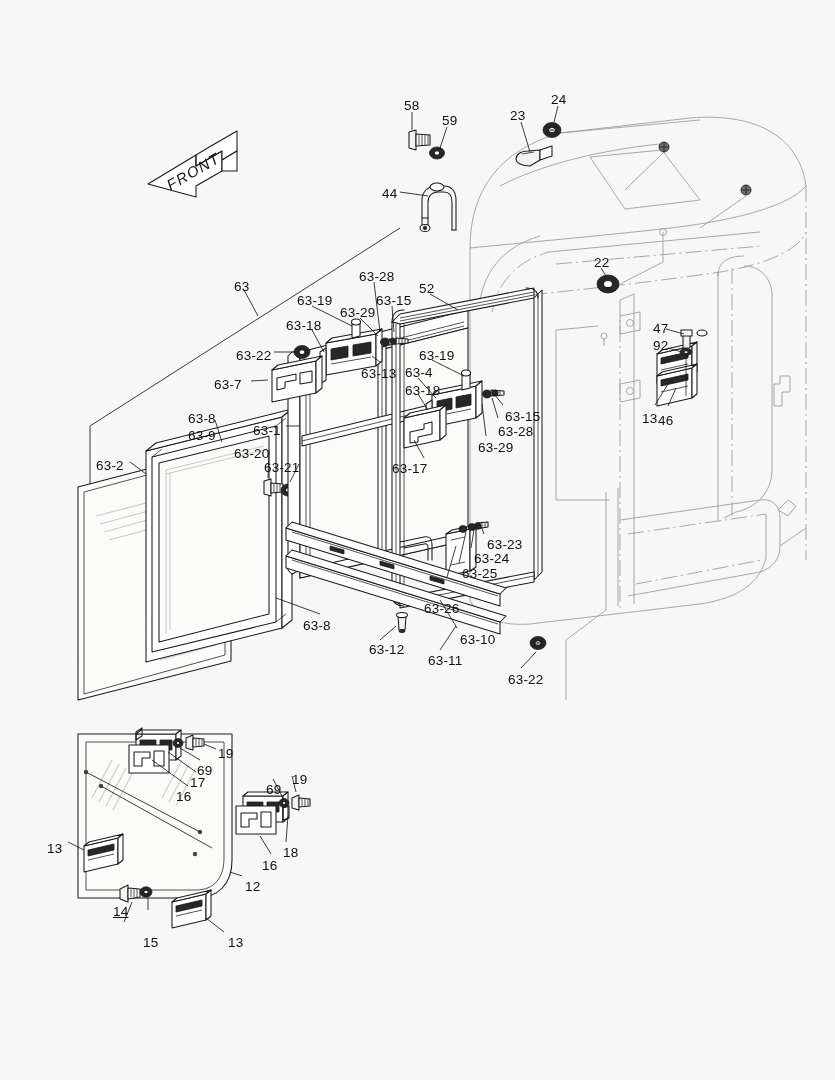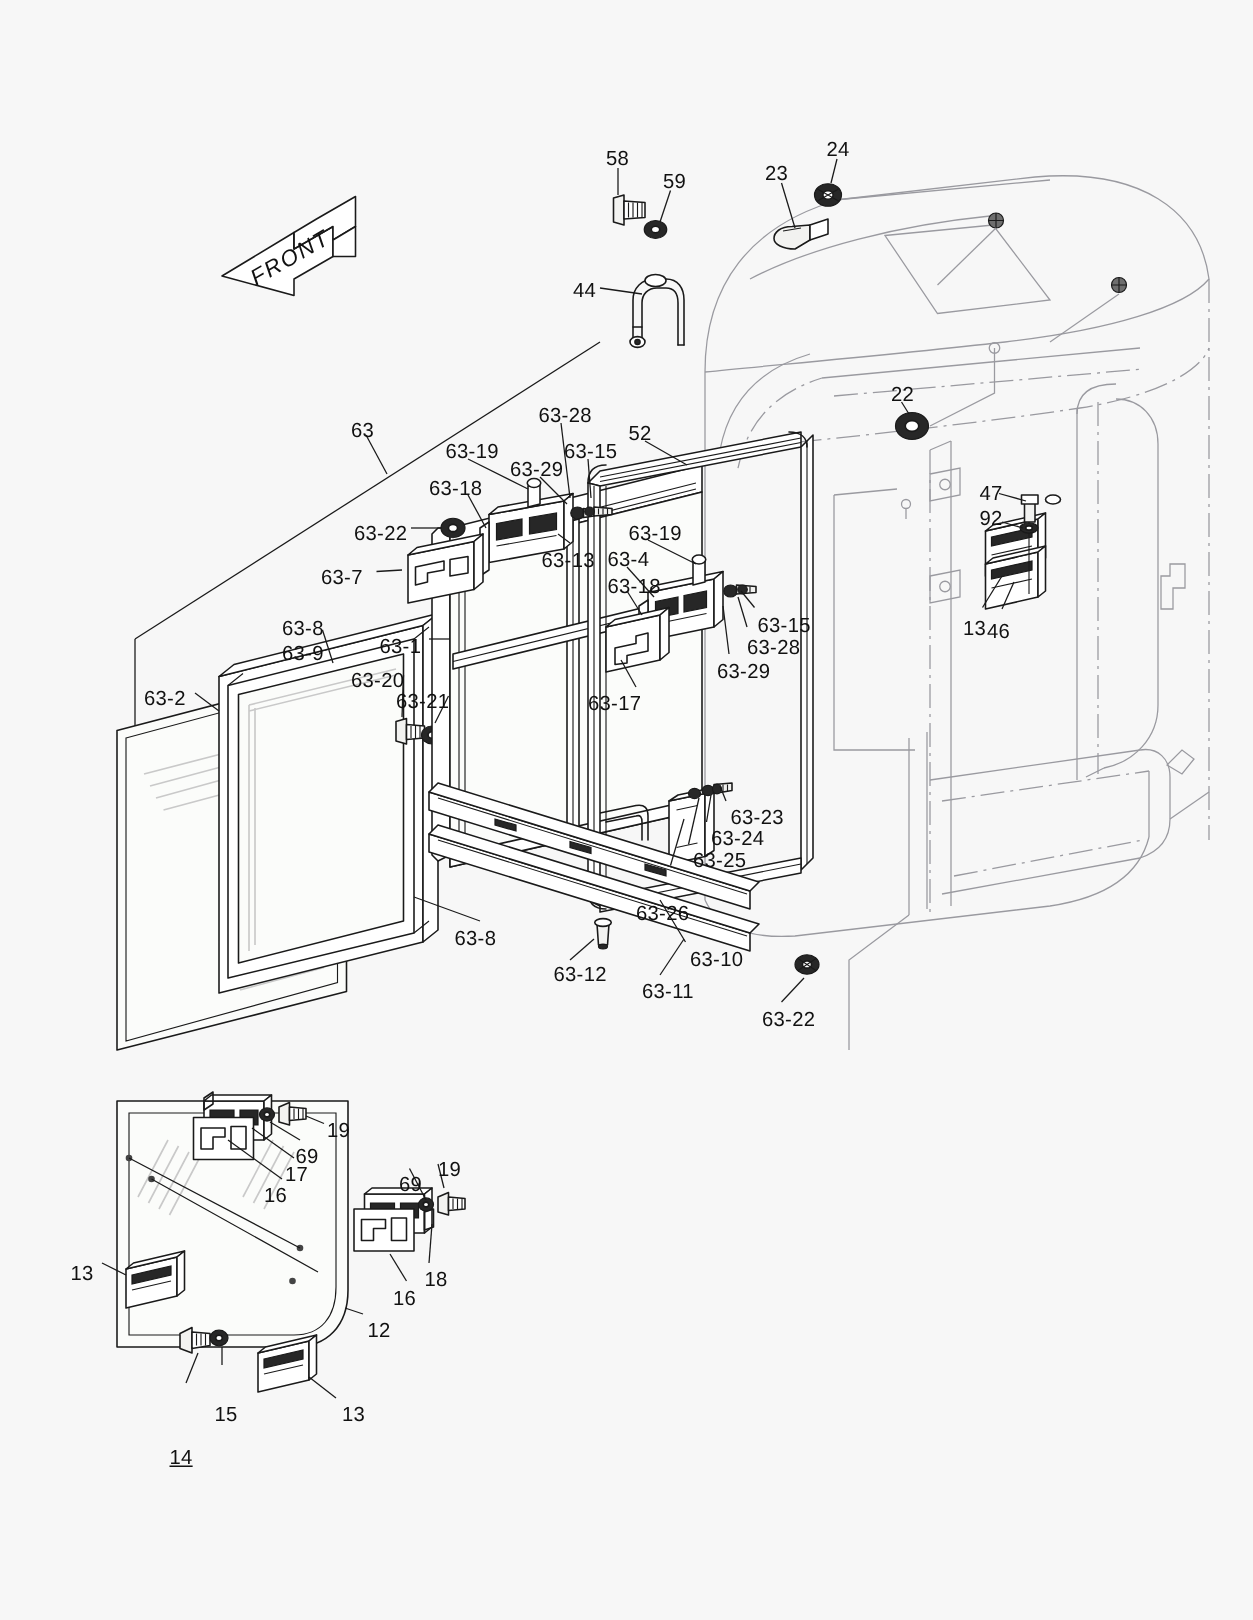--- a/index.html
+++ b/index.html
@@ -548,17 +548,17 @@
       <div class="lbl" style="left: 197px; top: 763px;">69</div>
       <div class="lbl" style="left: 190px; top: 775px;">17</div>
       <div class="lbl" style="left: 266px; top: 782px;">69</div>
       <div class="lbl" style="left: 292px; top: 772px;">19</div>
       <div class="lbl" style="left: 176px; top: 789px;">16</div>
       <div class="lbl" style="left: 283px; top: 845px;">18</div>
       <div class="lbl" style="left: 262px; top: 858px;">16</div>
       <div class="lbl" style="left: 47px; top: 841px;">13</div>
       <div class="lbl" style="left: 245px; top: 879px;">12</div>
       <div class="lbl" style="left: 143px; top: 935px;">15</div>
-      <div class="lbl" style="left: 113px; top: 964px; text-decoration: underline;">14</div>
+      <div class="lbl" style="left: 113px; top: 904px; text-decoration: underline;">14</div>
       <div class="lbl" style="left: 228px; top: 935px;">13</div>
     </div>
 
 </div>
 
 </body></html>

